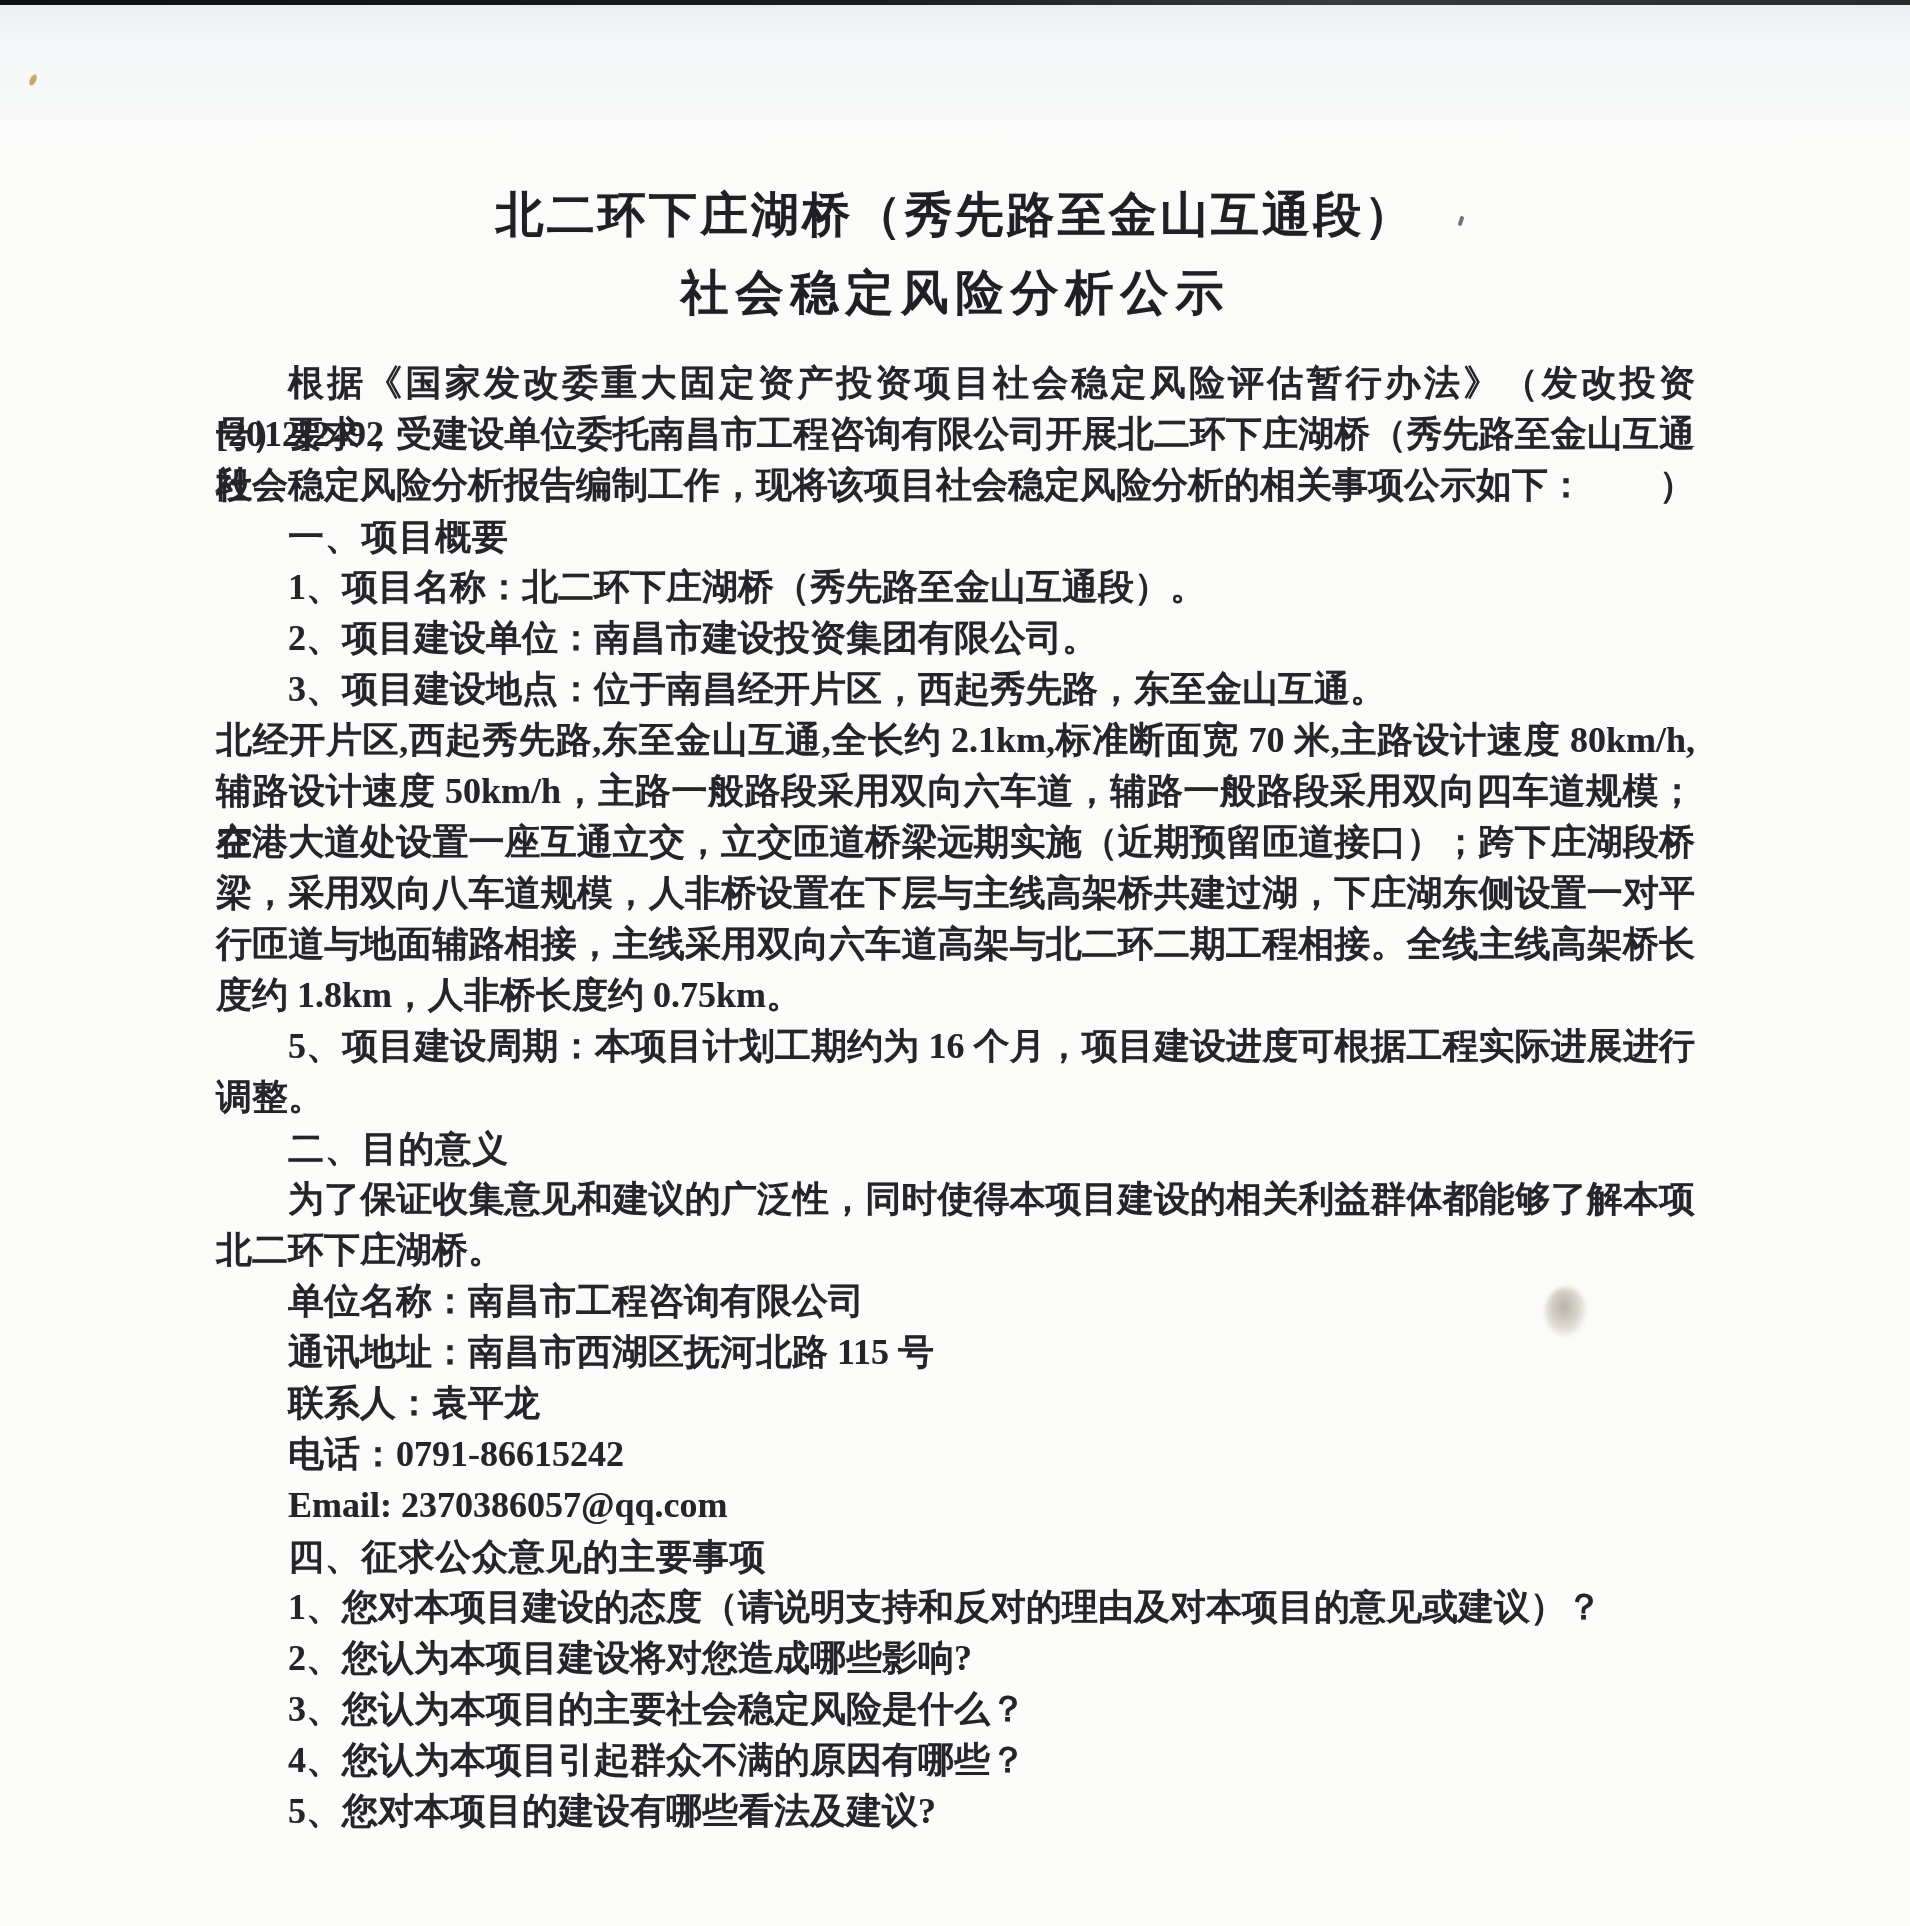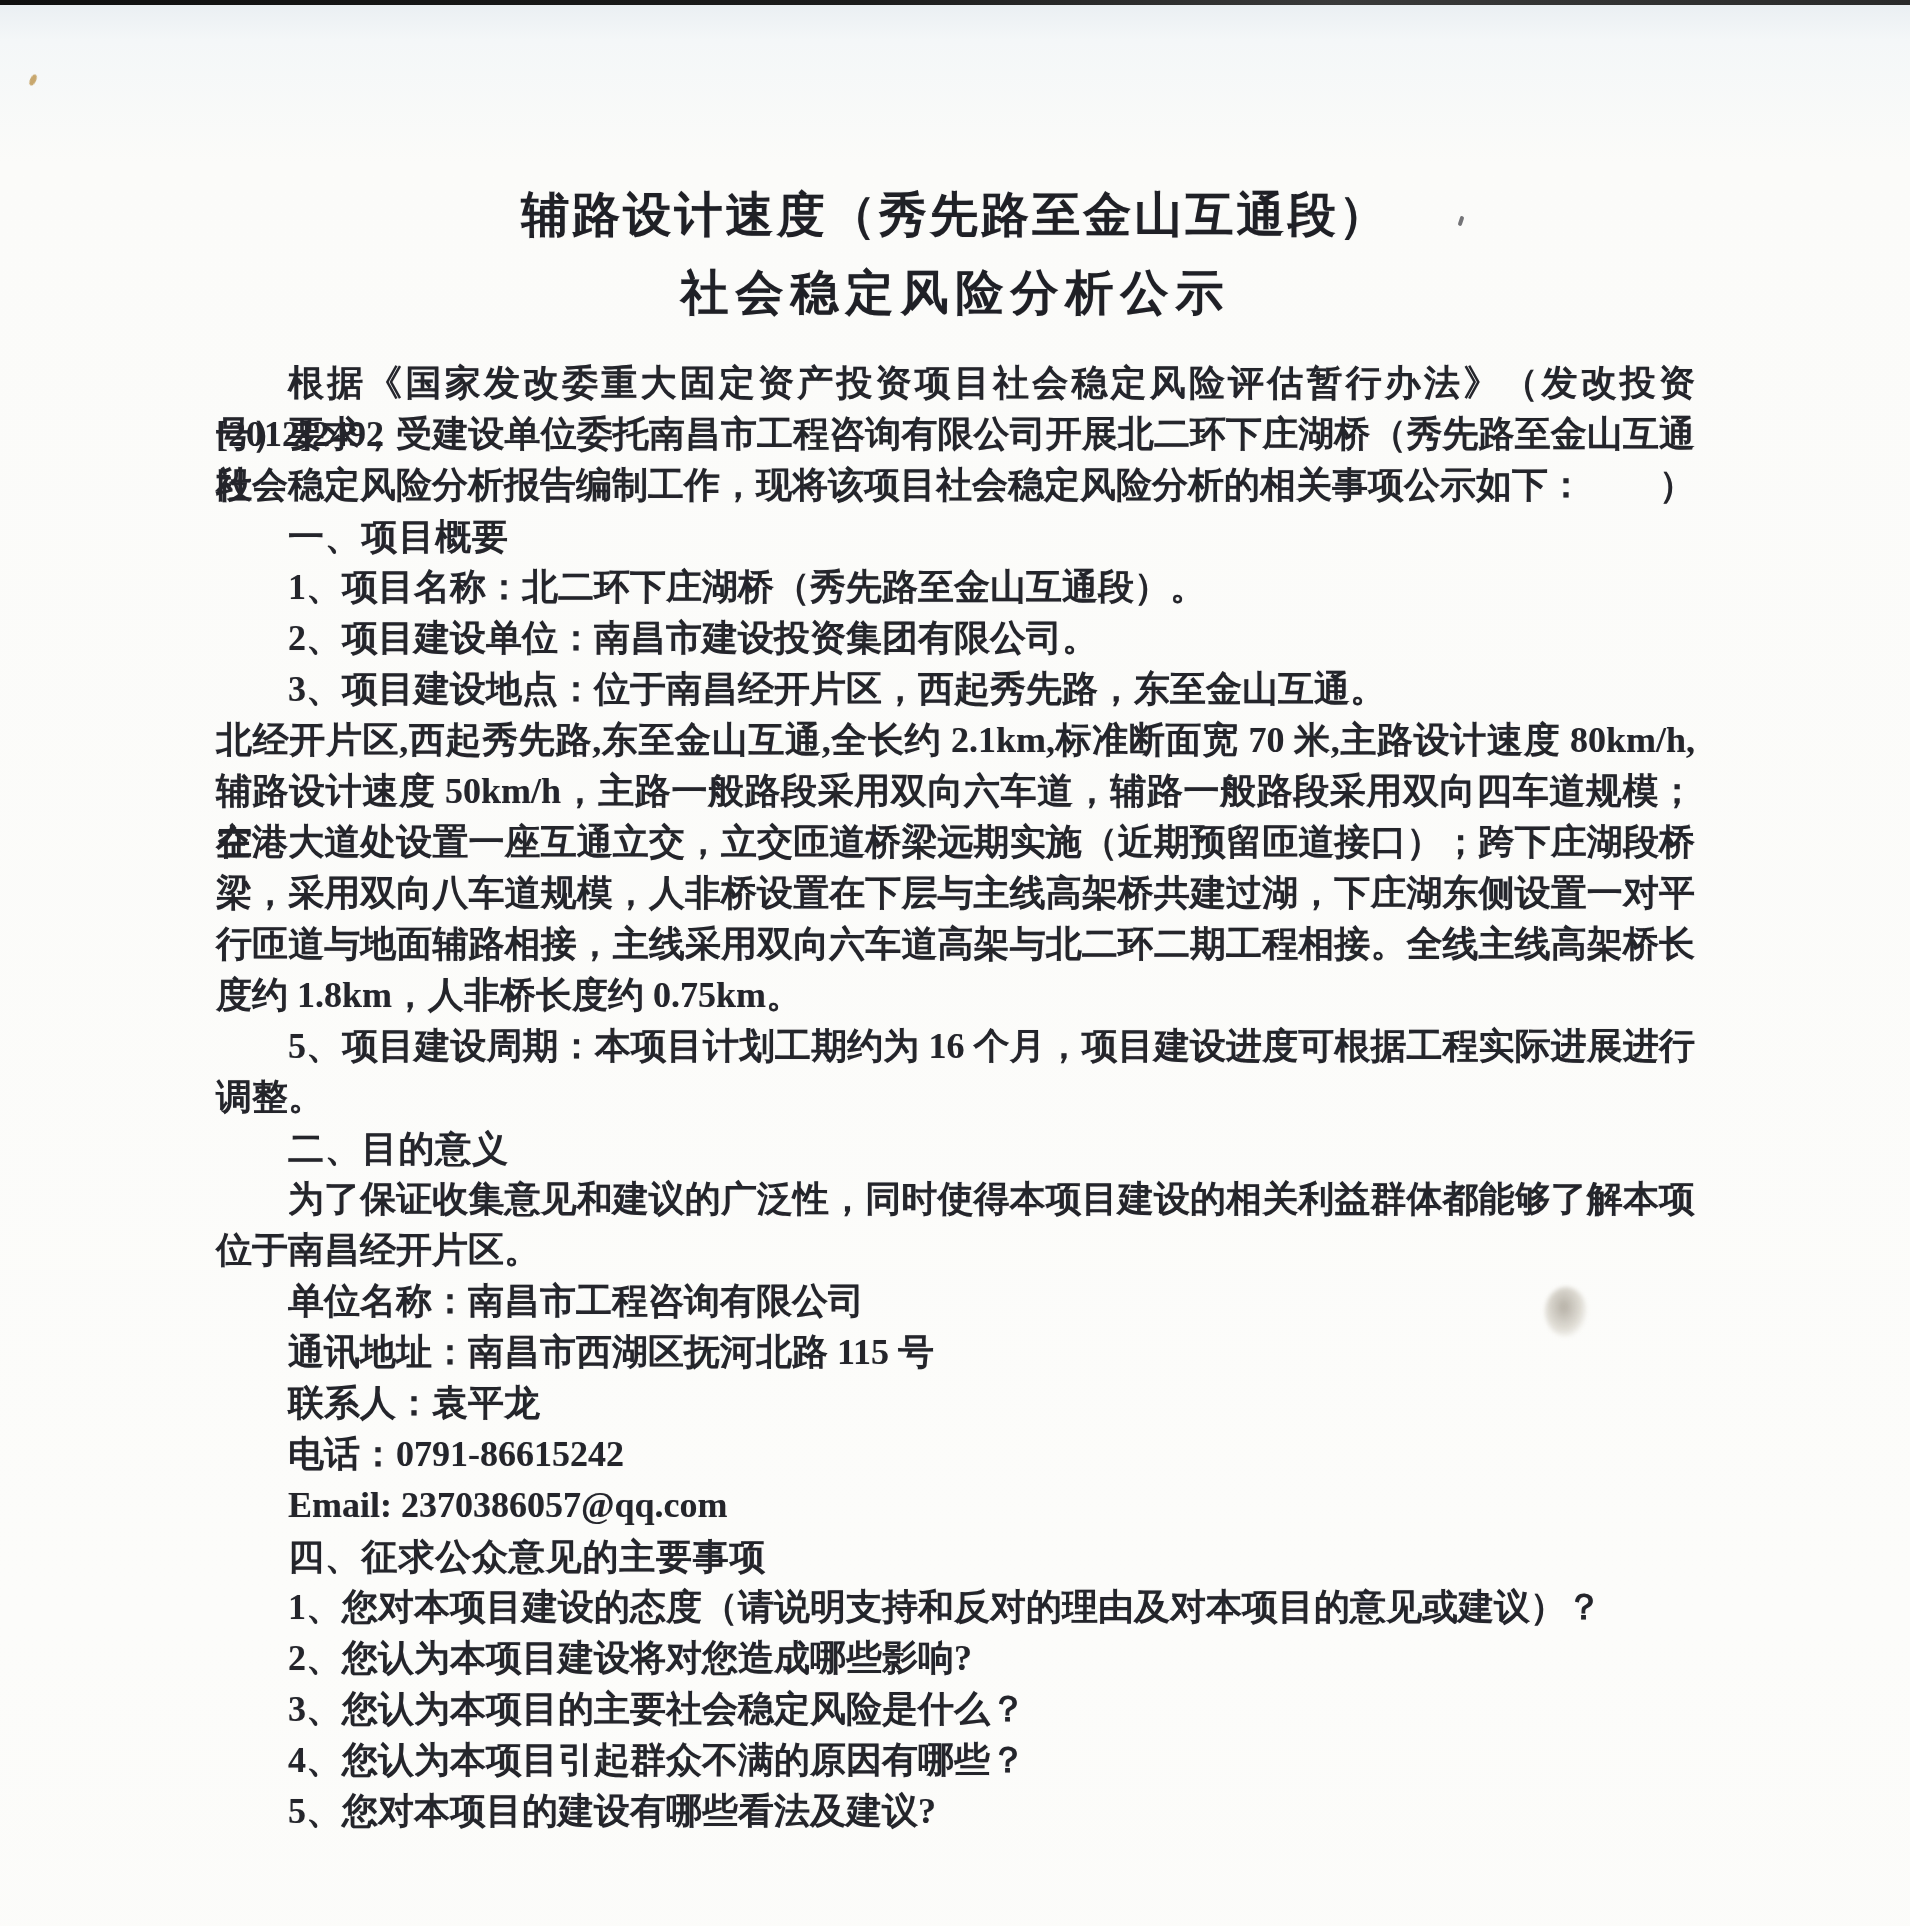--- a/index.html
+++ b/index.html
@@ -37,42 +37,42 @@
 </head>
 <body>
 
 <div class="page">
 
   <div class="top-edge"></div>
   <div class="speck-tan"></div>
   <div class="fleck"></div>
   <div class="smudge"></div>
 
-  <div class="title l1">辅路设计速度（秀先路至金山互通段）</div>
+  <div class="title l1">北二环下庄湖桥（秀先路至金山互通段）</div>
   <div class="title l2">社会稳定风险分析公示</div>
 
   <div class="doc-body">
       <div class="line ind jst">根据《国家发改委重大固定资产投资项目社会稳定风险评估暂行办法》（发改投资[2012]2492</div>
       <div class="line jst">号）要求，受建设单位委托南昌市工程咨询有限公司开展北二环下庄湖桥（秀先路至金山互通段）</div>
       <div class="line">社会稳定风险分析报告编制工作，现将该项目社会稳定风险分析的相关事项公示如下：</div>
       <div class="line ind hd">一、项目概要</div>
       <div class="line ind">1、项目名称：北二环下庄湖桥（秀先路至金山互通段）。</div>
       <div class="line ind">2、项目建设单位：南昌市建设投资集团有限公司。</div>
       <div class="line ind">3、项目建设地点：位于南昌经开片区，西起秀先路，东至金山互通。</div>
       <div class="line jst">北经开片区,西起秀先路,东至金山互通,全长约 2.1km,标准断面宽 70 米,主路设计速度 80km/h,</div>
       <div class="line jst">辅路设计速度 50km/h，主路一般路段采用双向六车道，辅路一般路段采用双向四车道规模；在</div>
       <div class="line jst">空港大道处设置一座互通立交，立交匝道桥梁远期实施（近期预留匝道接口）；跨下庄湖段桥</div>
       <div class="line jst">梁，采用双向八车道规模，人非桥设置在下层与主线高架桥共建过湖，下庄湖东侧设置一对平</div>
       <div class="line jst">行匝道与地面辅路相接，主线采用双向六车道高架与北二环二期工程相接。全线主线高架桥长</div>
       <div class="line">度约 1.8km，人非桥长度约 0.75km。</div>
       <div class="line ind jst">5、项目建设周期：本项目计划工期约为 16 个月，项目建设进度可根据工程实际进展进行</div>
       <div class="line">调整。</div>
       <div class="line ind hd">二、目的意义</div>
       <div class="line ind jst">为了保证收集意见和建议的广泛性，同时使得本项目建设的相关利益群体都能够了解本项</div>
-      <div class="line">位于南昌经开片区。</div>
+      <div class="line">北二环下庄湖桥。</div>
       <div class="line ind">单位名称：南昌市工程咨询有限公司</div>
       <div class="line ind">通讯地址：南昌市西湖区抚河北路 115 号</div>
       <div class="line ind">联系人：袁平龙</div>
       <div class="line ind">电话：0791-86615242</div>
       <div class="line ind">Email: 2370386057@qq.com</div>
       <div class="line ind hd">四、征求公众意见的主要事项</div>
       <div class="line ind">1、您对本项目建设的态度（请说明支持和反对的理由及对本项目的意见或建议）？</div>
       <div class="line ind">2、您认为本项目建设将对您造成哪些影响?</div>
       <div class="line ind">3、您认为本项目的主要社会稳定风险是什么？</div>
       <div class="line ind">4、您认为本项目引起群众不满的原因有哪些？</div>

